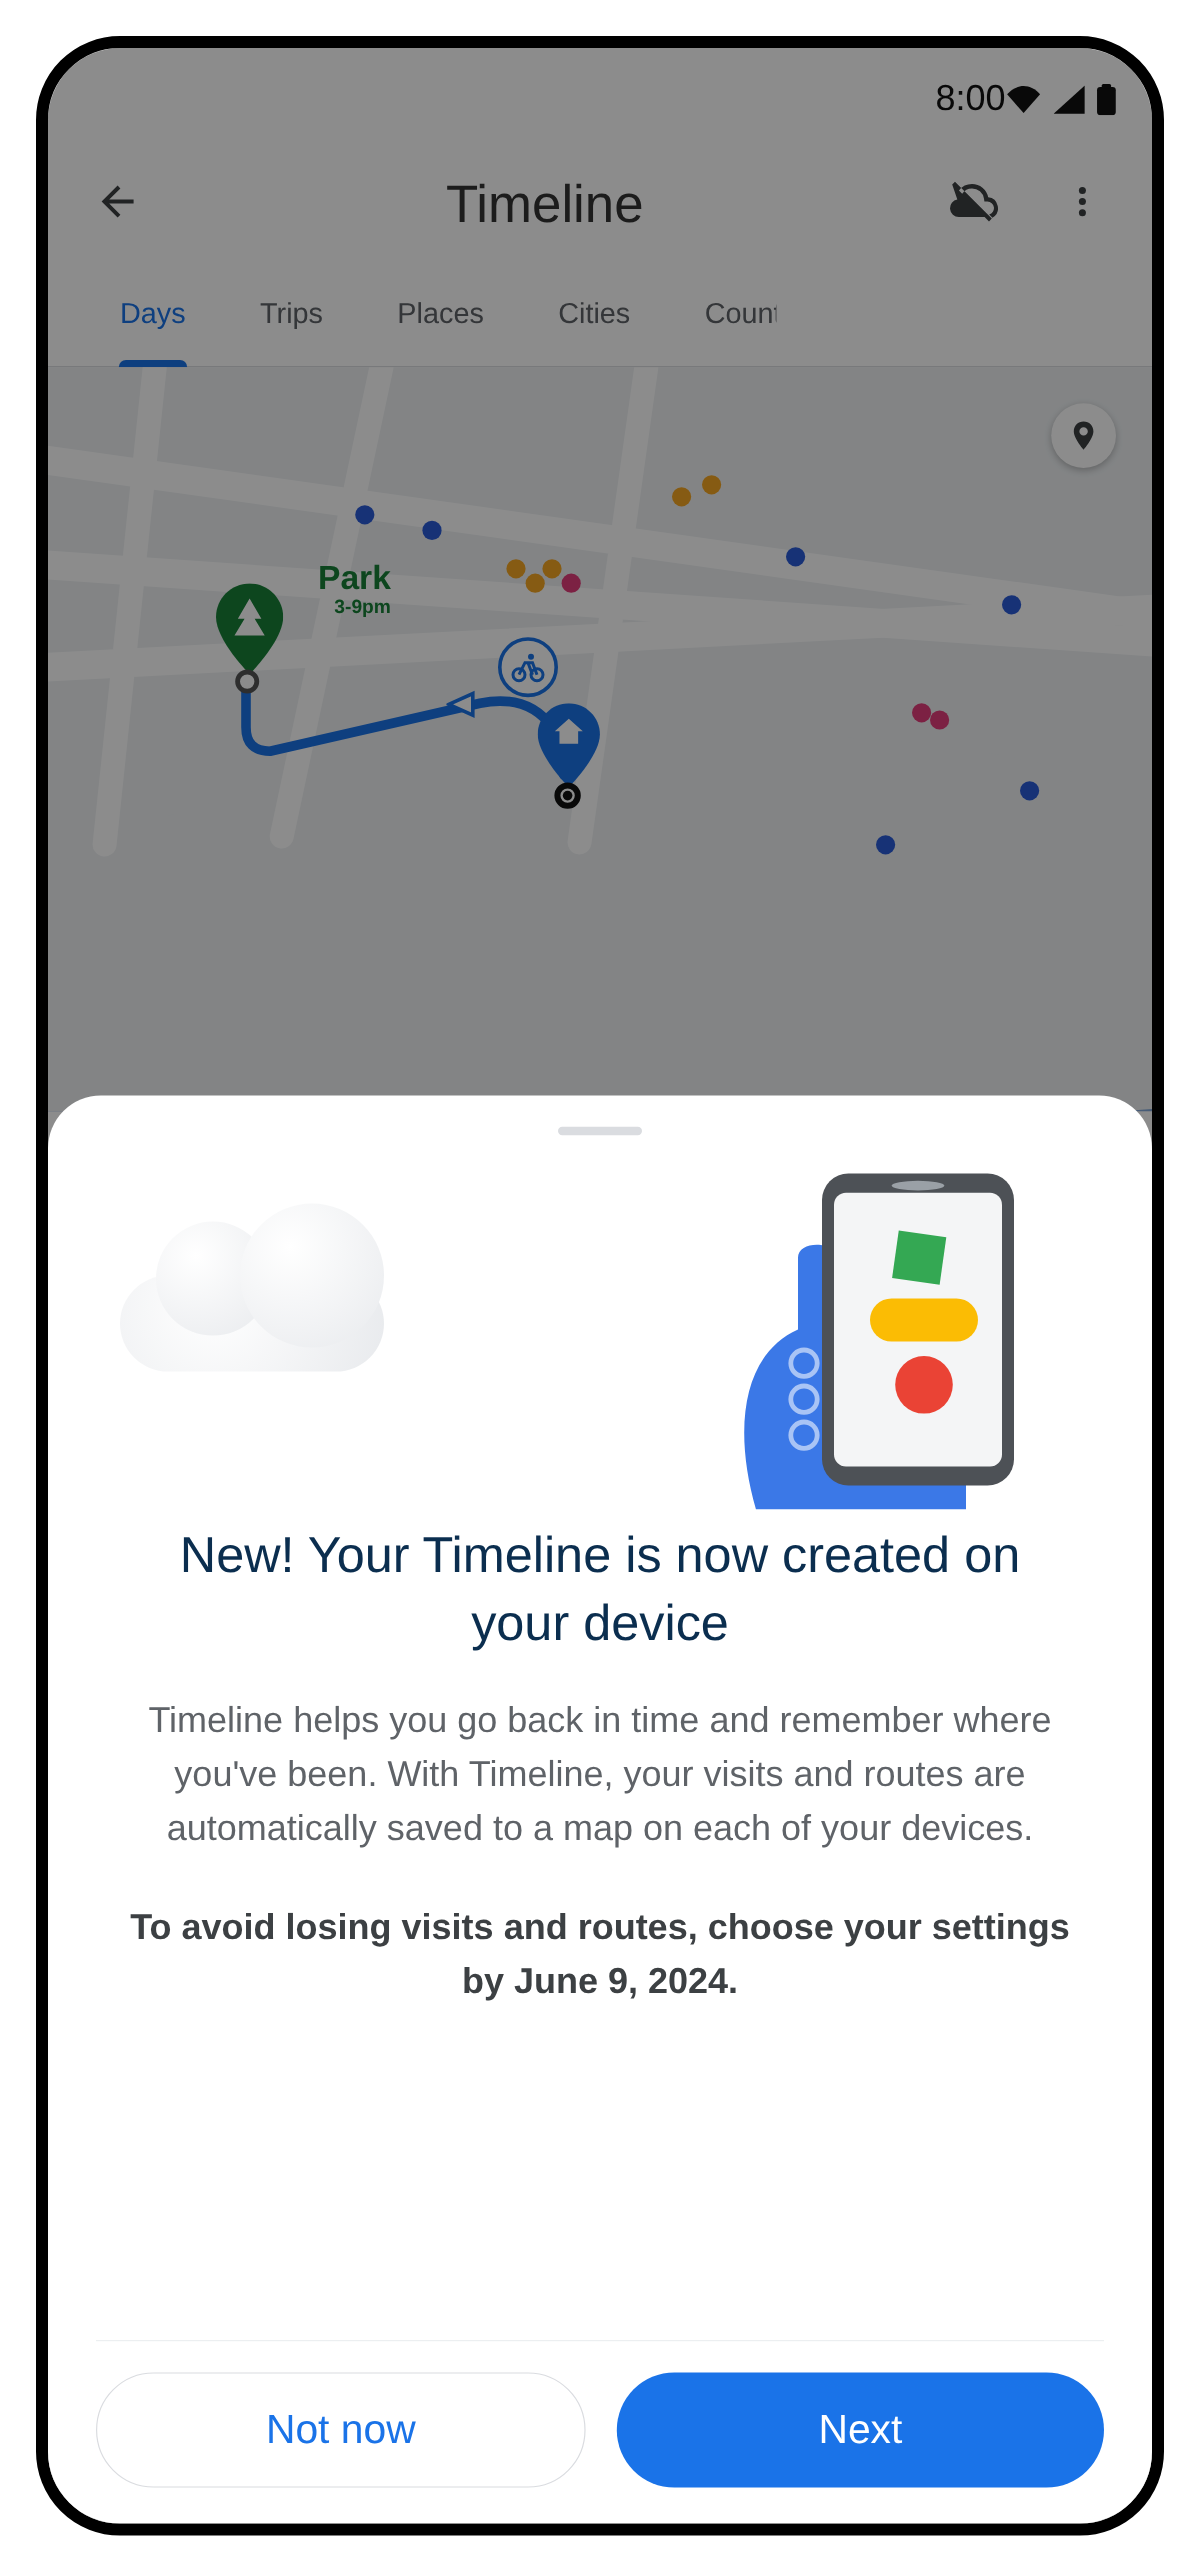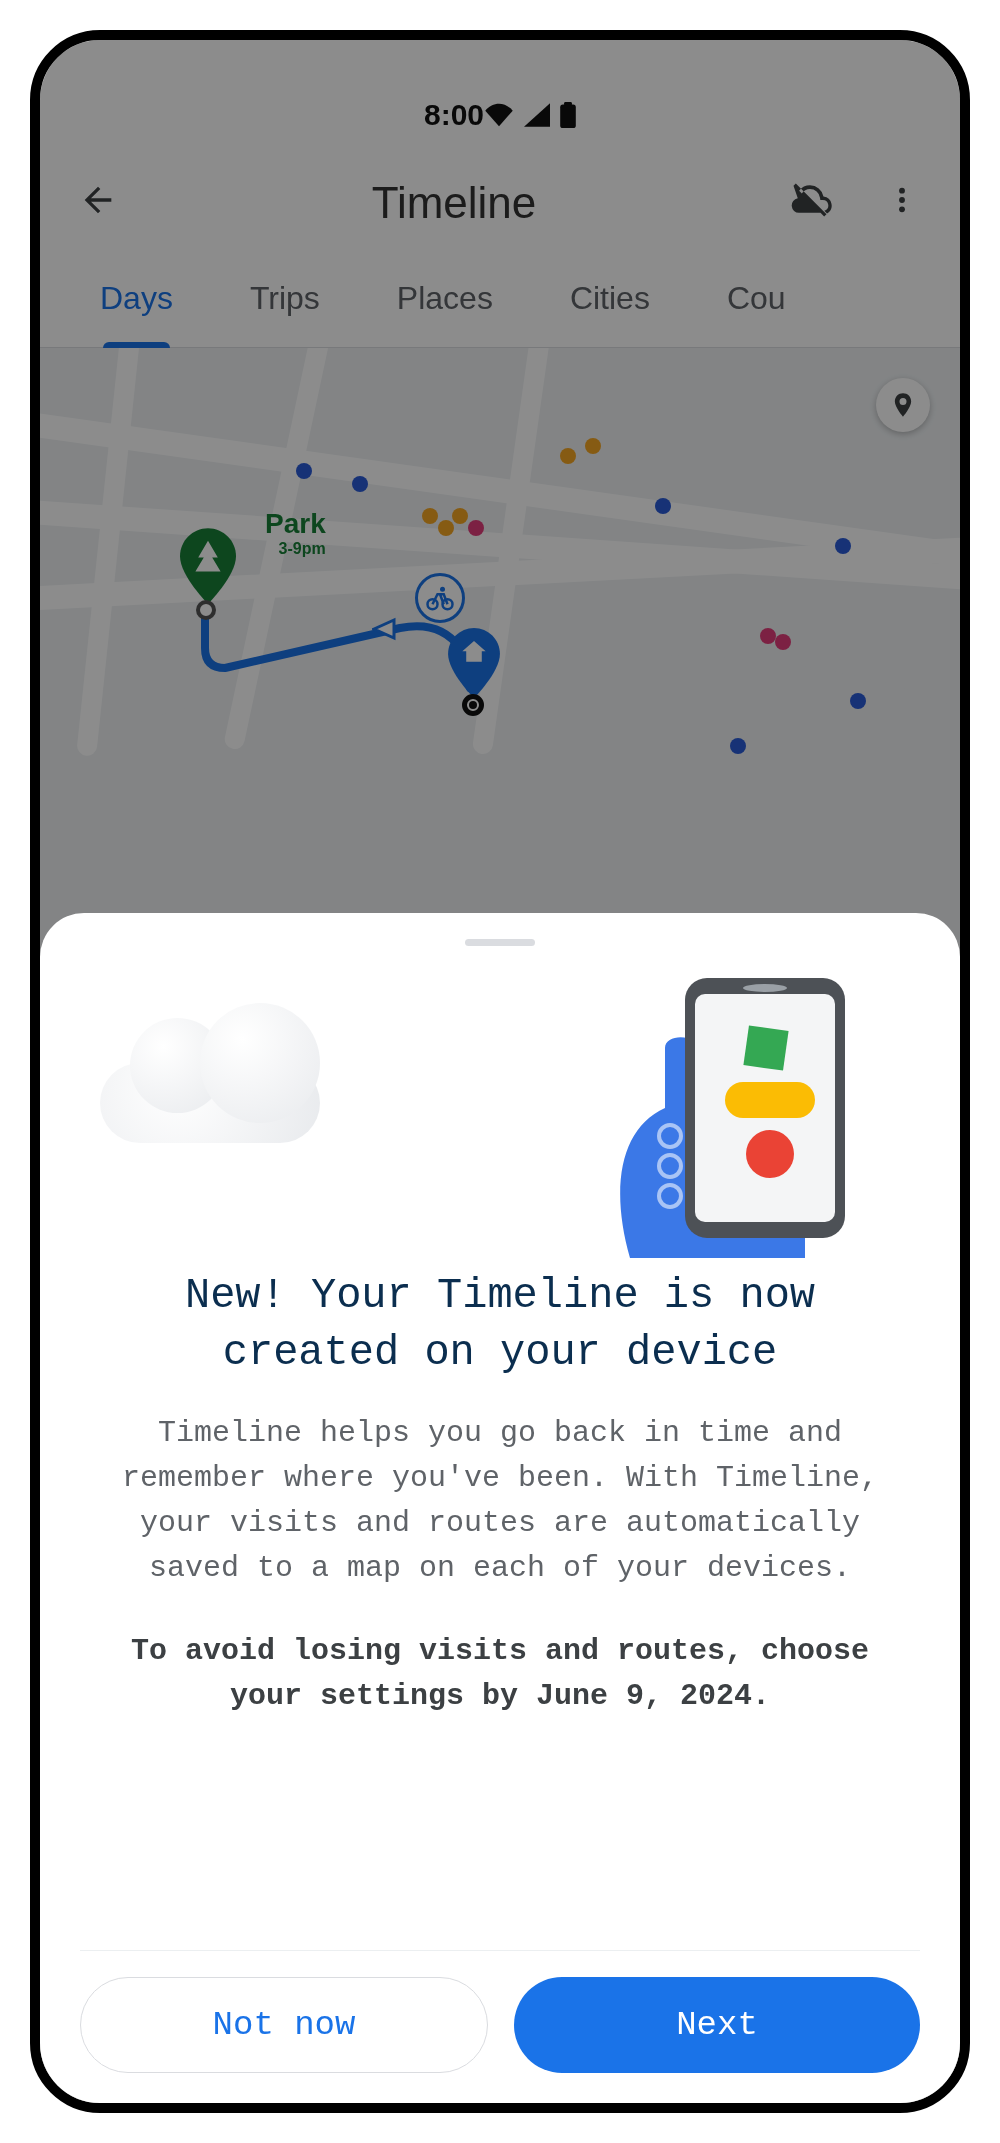--- a/index.html
+++ b/index.html
@@ -20,40 +20,40 @@
   
   .dim-overlay {
     position: absolute;
     inset: 0;
     background: rgba(0,0,0,0.45);
     z-index: 50;
   }
 
   
   .statusbar {
-    display: flex; align-items: center; justify-content: center;
+    display: flex; align-items: center; justify-content: flex-end;
     padding: 16px 30px 0 30px;
     height: 70px;
-    font-size: 30px; font-weight: 700; color:#111;margin-top:32px;
+    font-size: 30px; font-weight: 400; color:#111;
   }
   .status-icons { display:flex; align-items:center; gap:10px;}
   .wifi-icon svg, .signal-icon svg, .battery-icon svg { display:block; }
 
   
   .appbar {
     display:flex; align-items:flex-end; padding: 30px 30px 30px 30px;
     gap: 36px;
   }
   .appbar .title { flex:1; text-align:center; font-size:44px; color:#333; font-weight:400;}
   .icon-btn { width:56px; height:56px; display:flex; align-items:center; justify-content:center; }
 
   
   .tabs {
-    display:flex; gap: 17px; padding: 0 30px; border-bottom:1px solid #dadce0;
-    font-size:32px; color:#5f6368; font-weight:500;
+    display:flex; gap: 2px; padding: 0 30px; border-bottom:1px solid #dadce0;
+    font-size:24px; color:#5f6368; font-weight:500;
   }
   .tab { padding: 22px 30px; position:relative; white-space:nowrap; }
   .tab.active { color:#1a73e8; }
   .tab.active::after {
     content:""; position:absolute; left:25%; right:25%; bottom:-1px;
     height:6px; background:#1a73e8; border-radius:6px 6px 0 0;
   }
 
   
   .map {
@@ -106,21 +106,21 @@
     left:375px; top:225px;
   }
 
   
   .sheet {
     position:absolute; left:0; right:0; bottom:0;
     height:1190px;
     background:#fff; border-radius: 44px 44px 0 0;
     z-index:100;
     padding: 26px 40px 30px 40px;
-    display:flex; flex-direction:column;font-family:Liberation Mono, monospace;
+    display:flex; flex-direction:column;
   }
   .grabber {
     width:70px; height:7px; background:#dadce0; border-radius:4px;
     align-self:center; margin-bottom: 12px;
   }
   .hero {
     height:300px; display:flex; align-items:center; justify-content:space-between;
     padding: 0 20px;
   }
   .cloud {

